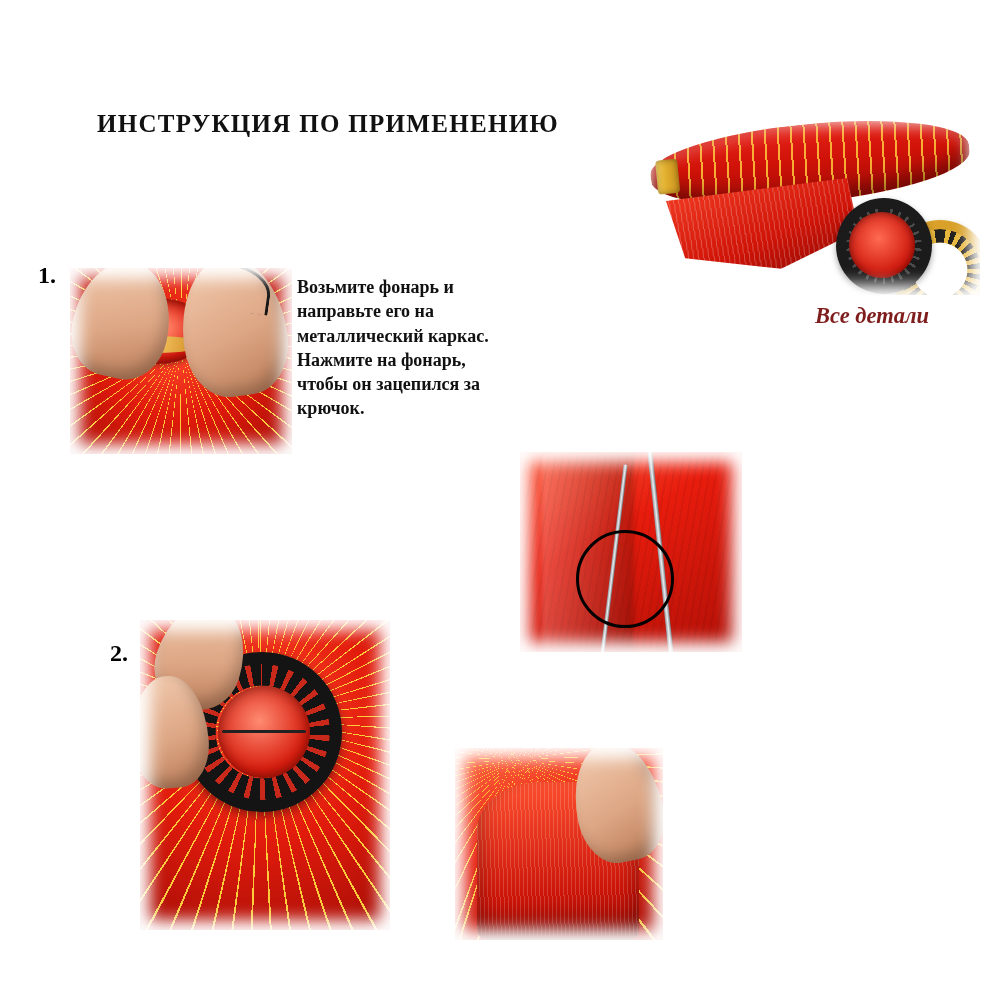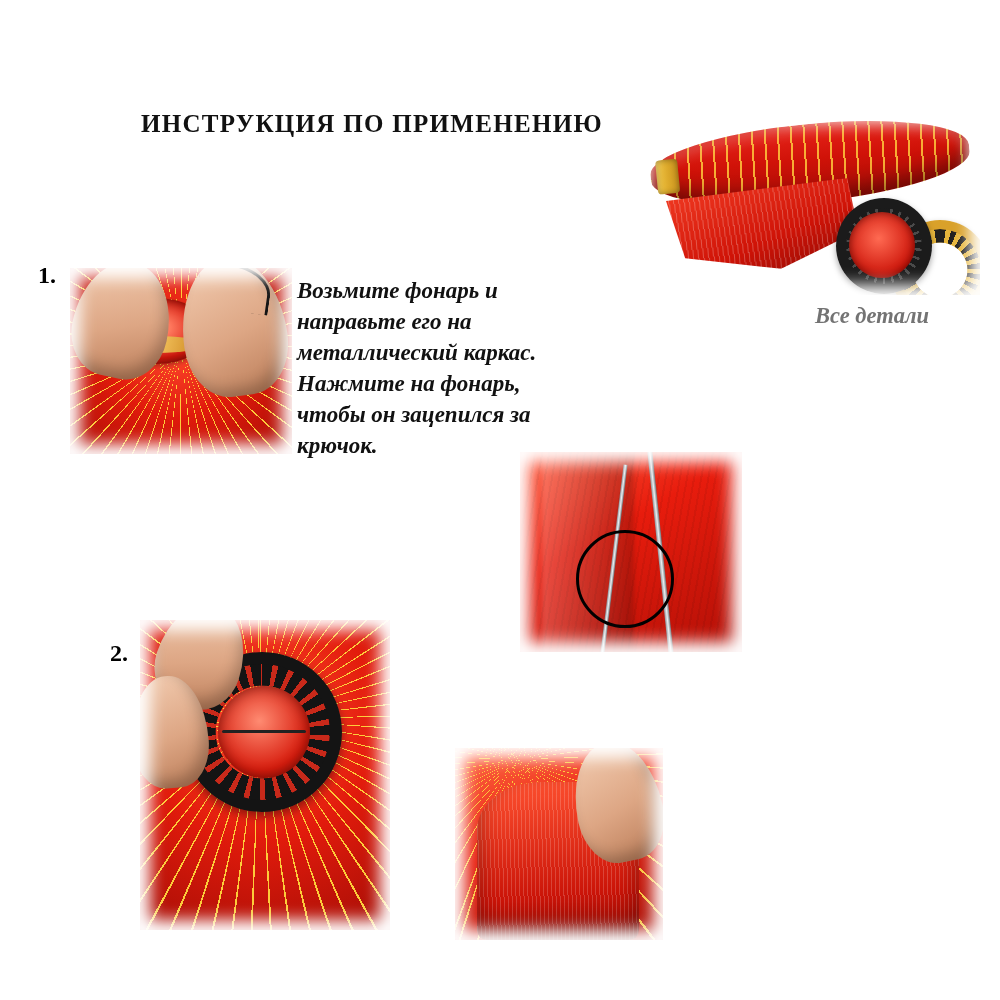--- a/index.html
+++ b/index.html
@@ -25,54 +25,52 @@
   .title {
     position: absolute;
     left: 97px;
     top: 110px;
     font-family: "Liberation Serif", serif;
     font-size: 25px;
     font-weight: bold;
     letter-spacing: 1.3px;
     color: #111111;
     white-space: nowrap;
-    margin-left: 44px;
   }
 
   .step-num {
     position: absolute;
     font-family: "Liberation Serif", serif;
     font-size: 24px;
     font-weight: bold;
     color: #000;
   }
   .step-num-1 { left: 38px; top: 262px; }
   .step-num-2 { left: 110px; top: 640px; }
 
   .caption {
     position: absolute;
     font-family: "Liberation Serif", serif;
-    font-size: 23px;
-    font-style: italic;
+    font-size: 18px;
     font-weight: bold;
     line-height: 1.35;
     color: #111;
     white-space: pre-line;
   }
   .caption-1 { left: 297px; top: 275px; width: 330px; }
   .caption-2 { left: 672px; top: 810px; width: 320px; }
   .caption-parts {
     position: absolute;
     left: 815px;
     top: 303px;
     font-family: "Liberation Serif", serif;
     font-size: 22.5px;
     font-style: italic;
     font-weight: bold;
-    color: #737373;
+    color: #7f1d1d;
     white-space: nowrap;
   }
 
   
   .photo {
     position: absolute;
     overflow: hidden;
   }
 
   

